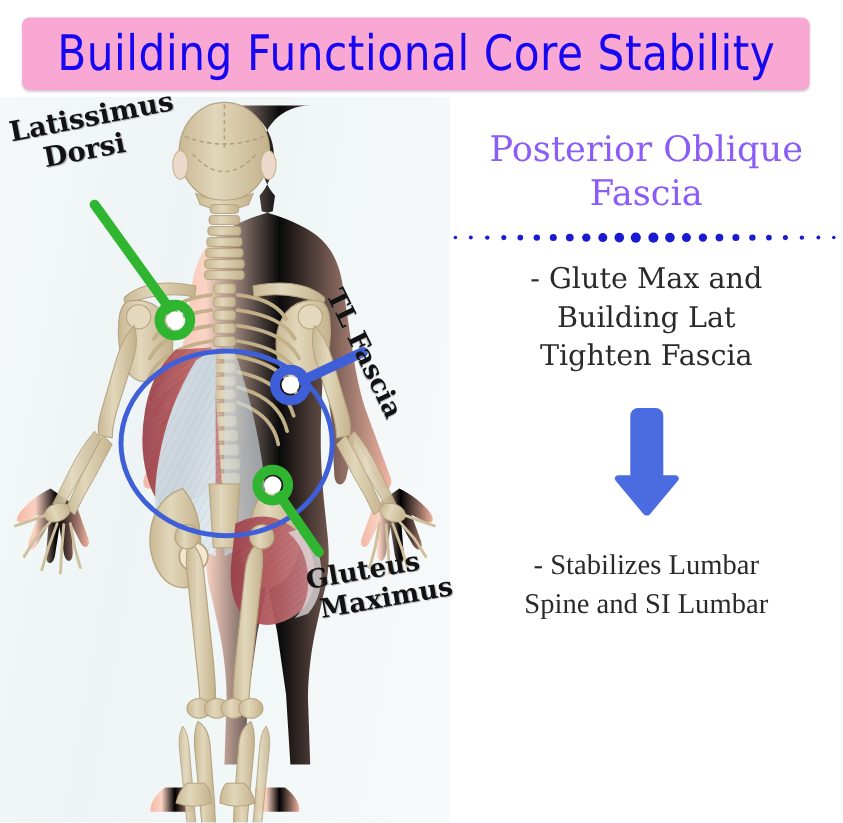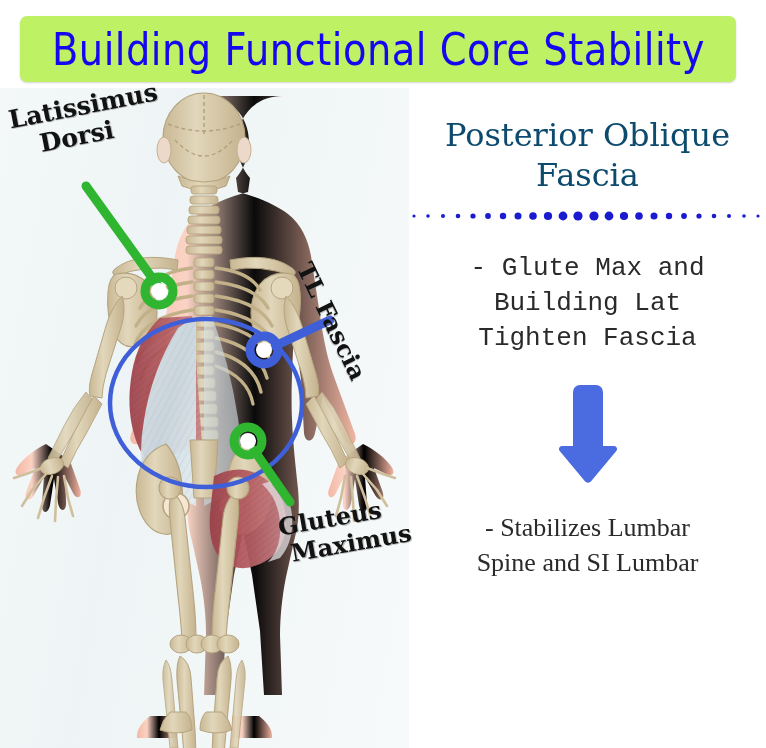--- a/index.html
+++ b/index.html
@@ -27,21 +27,21 @@
     left: 0; top: 88px;
     width: 409px; height: 660px;
     background: linear-gradient(100deg,#f4f8f8 0%,#eef4f5 35%,#f7fafa 100%);
   }
 
   
   .title-banner {
     position: absolute;
     left: 20px; top: 16px;
     width: 716px; height: 66px;
-    background: #bef264;
+    background: #f9a8d4;
     border-radius: 7px;
     box-shadow: 0 1px 2px rgba(0,0,0,.18);
     display: flex;
     align-items: center;
     justify-content: center;
   }
   .title-text {
     font-family: "DejaVu Sans", sans-serif;
     font-size: 39px;
     font-weight: 400;
@@ -99,38 +99,38 @@
     left: 409px; top: 92px;
     width: 357px; height: 656px;
     text-align: center;
   }
 
   .heading {
     margin-top: 24px;
     font-family: "DejaVu Serif", serif;
     font-size: 32px;
     font-weight: 400;
-    color: #0c4a6e;
+    color: #8b5cf6;
     line-height: 1.24;
   }
 
   .dot-divider {
     margin: 12px auto 0;
     width: 355px; height: 18px;
     display: block;
   }
 
   .body-block {
     font-family: "DejaVu Serif", serif;
     font-size: 26px;
     font-weight: 400;
     color: #2a2a2a;
     line-height: 1.33;
   }
-  #body-1 { margin-top: 26px; font-family: Liberation Mono, monospace; }
+  #body-1 { margin-top: 12px; }
   #body-2 { margin-top: 22px; font-family: Liberation Serif, serif; }
 
   .arrow-wrap {
     margin-top: 22px;
     height: 112px;
     display: flex;
     align-items: center;
     justify-content: center;
   }
 </style>

